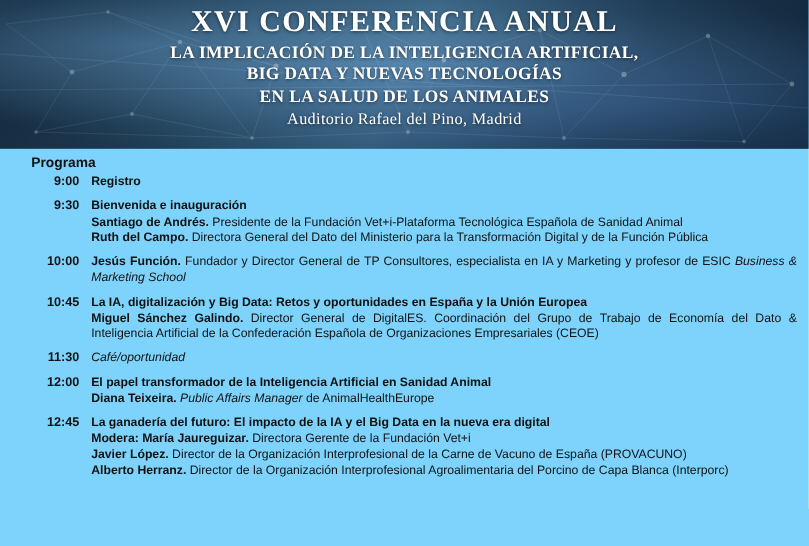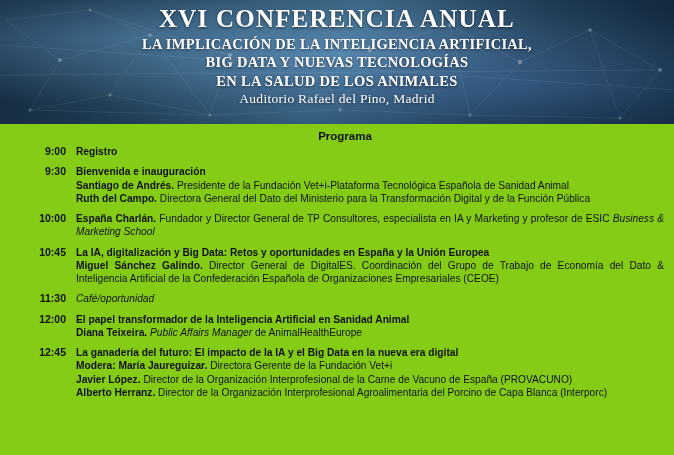--- a/index.html
+++ b/index.html
@@ -11,21 +11,21 @@
     height: 455px;
     background: #ffffff;
     font-family: "Liberation Sans", sans-serif;
     overflow: hidden;
   }
   #page {
     position: relative;
     width: 674px;
     height: 455px;
     overflow: hidden;
-    background: #84cc16;
+    background: #7dd3fc;
   }
 
   
   #banner {
     position: relative;
     width: 674px;
     height: 124px;
     background:
       radial-gradient(ellipse at 18% 30%, rgba(90,150,200,0.55) 0%, rgba(90,150,200,0) 55%),
       radial-gradient(ellipse at 78% 70%, rgba(60,110,170,0.55) 0%, rgba(60,110,170,0) 60%),
@@ -84,21 +84,20 @@
   #program {
     position: relative;
     padding: 6px 10px 0 22px;
     color: #1b1b1b;
   }
   #program-title {
     font-size: 11.5px;
     font-weight: bold;
     color: #111111;
     margin: 0 0 3px 4px;
-    text-align: center;
   }
   .row {
     display: flex;
     align-items: flex-start;
     margin-bottom: 7px;
   }
   .time {
     flex: 0 0 44px;
     text-align: right;
     font-size: 10.5px;
@@ -204,21 +203,21 @@
           <div class="time">9:30</div>
           <div class="body">
             <span class="headline">Bienvenida e inauguración</span>
             <span class="speaker"><span class="nm">Santiago de Andrés.</span> <span>Presidente de la Fundación Vet+i-Plataforma Tecnológica Española de Sanidad Animal</span></span>
             <span class="speaker"><span class="nm">Ruth del Campo.</span> <span>Directora General del Dato del Ministerio para la Transformación Digital y de la Función Pública</span></span>
           </div>
         </div>
         <div class="row">
           <div class="time">10:00</div>
           <div class="body">
-            <span class="speaker"><span class="nm">España Charlán.</span> <span>Fundador y Director General de TP Consultores, especialista en IA y Marketing y profesor de ESIC <span class="ital">Business &amp; Marketing School</span></span></span>
+            <span class="speaker"><span class="nm">Jesús Función.</span> <span>Fundador y Director General de TP Consultores, especialista en IA y Marketing y profesor de ESIC <span class="ital">Business &amp; Marketing School</span></span></span>
           </div>
         </div>
         <div class="row">
           <div class="time">10:45</div>
           <div class="body">
             <span class="headline">La IA, digitalización y Big Data: Retos y oportunidades en España y la Unión Europea</span>
             <span class="speaker"><span class="nm">Miguel Sánchez Galindo.</span> <span>Director General de DigitalES. Coordinación del Grupo de Trabajo de Economía del Dato &amp; Inteligencia Artificial de la Confederación Española de Organizaciones Empresariales (CEOE)</span></span>
           </div>
         </div>
         <div class="row break-row">

